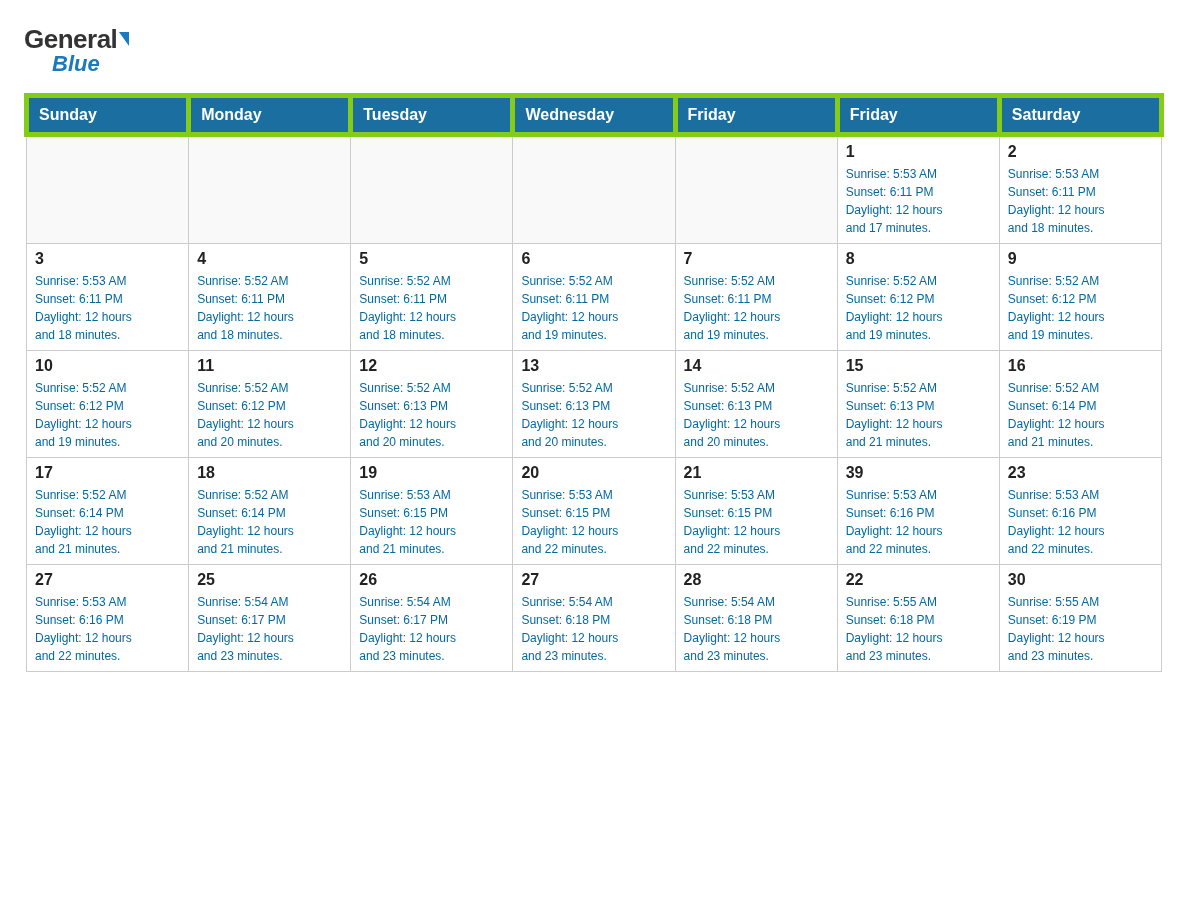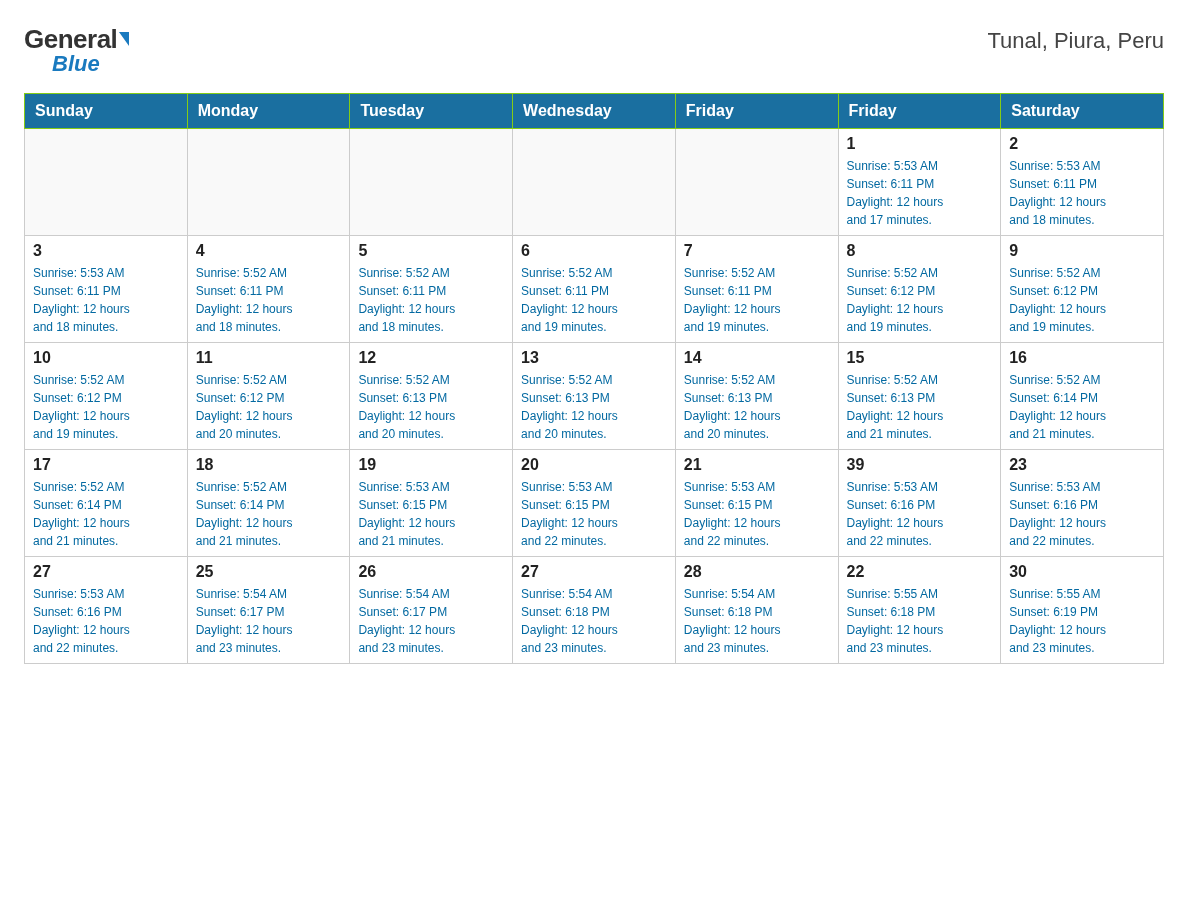--- a/index.html
+++ b/index.html
@@ -68,21 +68,21 @@
       width: 100%;
       border-collapse: collapse;
     }
     .calendar thead th {
       background-color: #1a6fa0;
       color: #fff;
       font-size: 16px;
       font-weight: bold;
       padding: 8px 10px;
       text-align: left;
-      border: 1px solid #84cc16;
+      border: 5px solid #84cc16;
     }
     .calendar tbody td {
       vertical-align: top;
       border: 1px solid #ccc;
       padding: 6px 8px;
       width: 14.28%;
       font-size: 12.5px;
       color: #222;
       min-height: 110px;
     }
@@ -110,21 +110,20 @@
 <div class="header">
   <div class="logo">
     <div>
       <span class="logo-general">
         General<span class="logo-triangle"></span>
       </span>
     </div>
     <div class="logo-blue">Blue</div>
   </div>
   <div class="title-block">
-    <div class="location">Tunal, Piura, Peru</div>
   </div>
 </div>
 
 <table class="calendar">
   <thead>
     <tr>
     <th>Sunday</th>
         <th>Monday</th>
         <th>Tuesday</th>
         <th>Wednesday</th>

